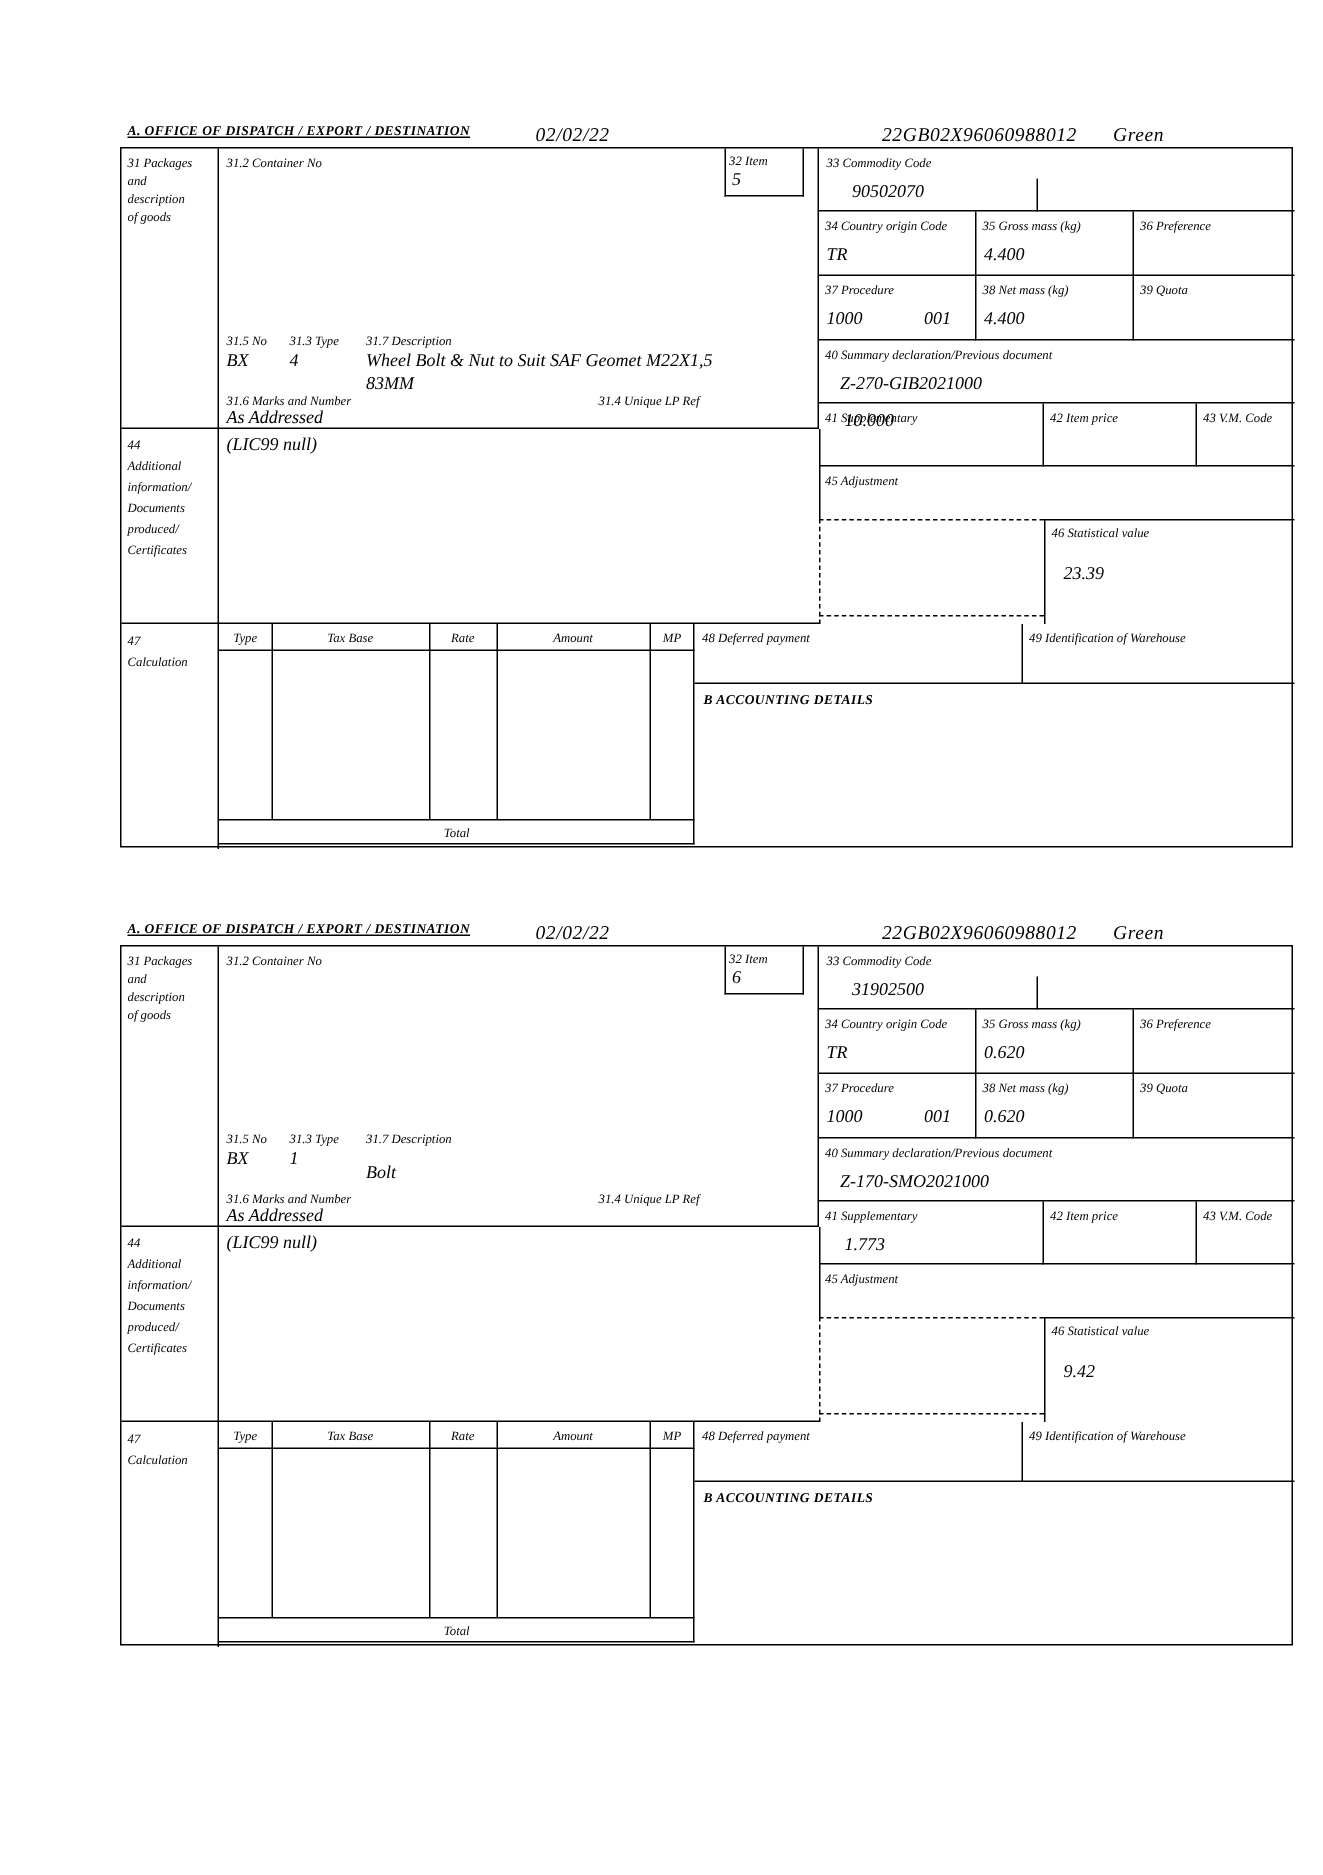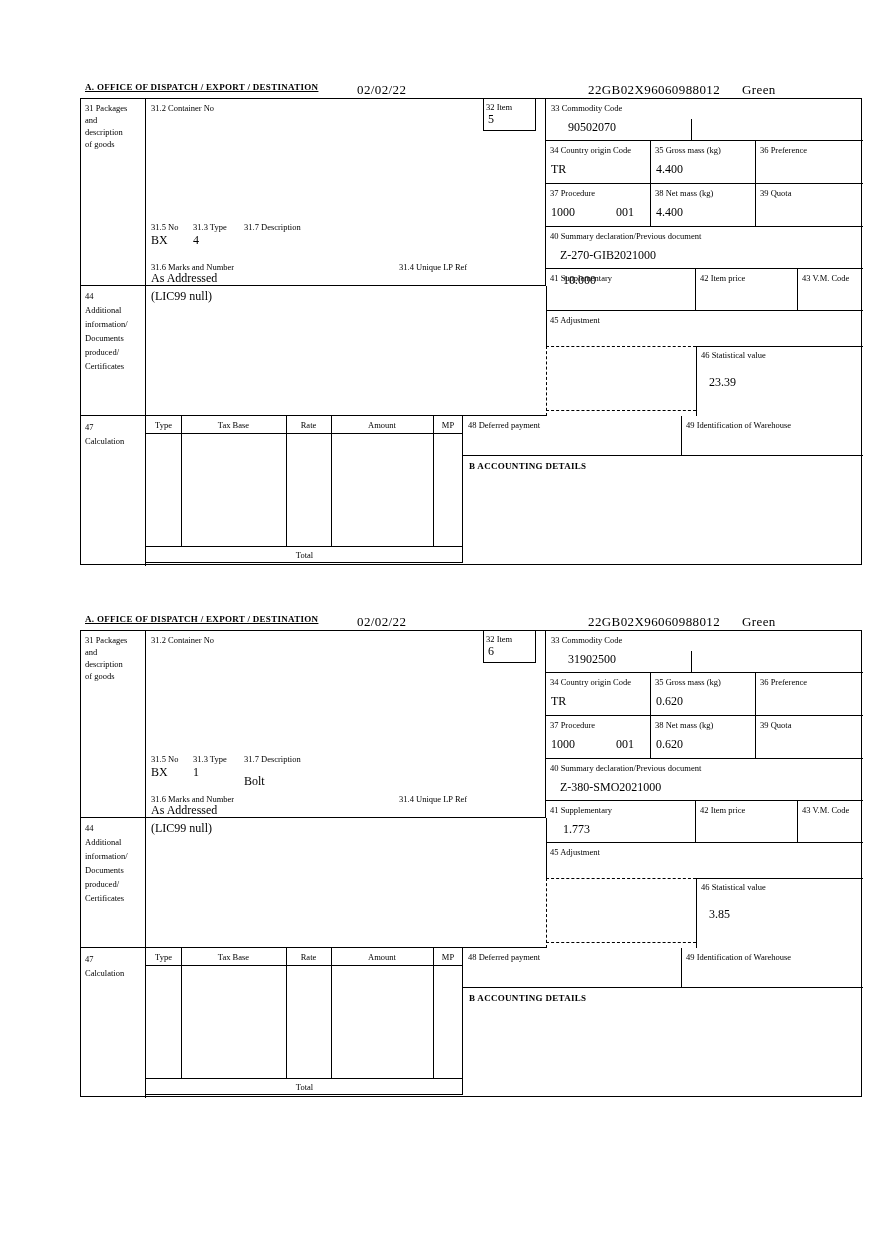--- a/index.html
+++ b/index.html
@@ -1,18 +1,18 @@
 <!DOCTYPE html>
 <html><head>
 <meta charset="utf-8">
 <style>
   * { margin:0; padding:0; box-sizing:border-box; }
   html,body { width:882px; height:1250px; }
   body { background:#fff; color:#000; position:relative; font-family:"Liberation Serif", serif; }
-  .sec { position:absolute; left:80px; width:682px; height:485px; }
+  .sec { position:absolute; left:80px; width:682px; height:485px;font-style:italic; }
   .frame { position:absolute; left:0; top:18px; width:782px; height:467px; border:1px solid #000; }
   .bx { position:absolute; display:block; }
   .bR { border-right:1px solid #000; }
   .bB { border-bottom:1px solid #000; }
   .bL { border-left:1px solid #000; }
   .bT { border-top:1px solid #000; }
   .dL { border-left:1px dashed #000; }
   .dT { border-top:1px dashed #000; }
   .t { position:absolute; white-space:nowrap; }
   .lb { font-size:8.5px; line-height:12px; }
@@ -95,20 +95,22 @@
     <span class="t lb" style="left:721px;top:173px">43 V.M. Code</span>
     <span class="t v" style="left:482px;top:174px">10.000</span>
     <span class="t lb" style="left:469px;top:215px">45 Adjustment</span>
     <span class="t lb" style="left:620px;top:250px">46 Statistical value</span>
     <span class="t v" style="left:628px;top:276px">23.39</span>
     <span class="t lb" style="left:70px;top:122px">31.5 No</span>
     <span class="t lb" style="left:112px;top:122px">31.3 Type</span>
     <span class="t lb" style="left:163px;top:122px">31.7 Description</span>
     <span class="t v" style="left:70px;top:134px">BX</span>
     <span class="t v" style="left:112px;top:134px">4</span>
+    <span class="t v pre" style="left:163px;top:134px">Wheel Bolt &amp; Nut to Suit SAF Geomet M22X1,5
+83MM</span>
     <span class="t lb" style="left:70px;top:162px">31.6 Marks and Number</span>
     <span class="t lb" style="left:318px;top:162px">31.4 Unique LP Ref</span>
     <span class="t v" style="left:70px;top:172px">As Addressed</span>
     <span class="t lb pre lh14" style="left:4px;top:190px">44
 Additional
 information/
 Documents
 produced/
 Certificates</span>
     <span class="t v" style="left:70px;top:190px">(LIC99 null)</span>
@@ -180,28 +182,28 @@
     <span class="t lb" style="left:679px;top:45px">36 Preference</span>
     <span class="t v" style="left:470px;top:63px">TR</span>
     <span class="t v" style="left:575px;top:63px">0.620</span>
     <span class="t lb" style="left:469px;top:88px">37 Procedure</span>
     <span class="t lb" style="left:574px;top:88px">38 Net mass (kg)</span>
     <span class="t lb" style="left:679px;top:88px">39 Quota</span>
     <span class="t v" style="left:470px;top:106px">1000</span>
     <span class="t v" style="left:535px;top:106px">001</span>
     <span class="t v" style="left:575px;top:106px">0.620</span>
     <span class="t lb" style="left:469px;top:131px">40 Summary declaration/Previous document</span>
-    <span class="t v" style="left:479px;top:149px">Z-380-SMO2021000</span>
+    <span class="t v" style="left:479px;top:149px">Z-170-SMO2021000</span>
     <span class="t lb" style="left:469px;top:173px">41 Supplementary</span>
     <span class="t lb" style="left:619px;top:173px">42 Item price</span>
     <span class="t lb" style="left:721px;top:173px">43 V.M. Code</span>
     <span class="t v" style="left:482px;top:191px">1.773</span>
     <span class="t lb" style="left:469px;top:215px">45 Adjustment</span>
     <span class="t lb" style="left:620px;top:250px">46 Statistical value</span>
-    <span class="t v" style="left:628px;top:276px">3.85</span>
+    <span class="t v" style="left:628px;top:276px">9.42</span>
     <span class="t lb" style="left:70px;top:122px">31.5 No</span>
     <span class="t lb" style="left:112px;top:122px">31.3 Type</span>
     <span class="t lb" style="left:163px;top:122px">31.7 Description</span>
     <span class="t v" style="left:70px;top:134px">BX</span>
     <span class="t v" style="left:112px;top:134px">1</span>
     <span class="t v pre" style="left:163px;top:143px">Bolt</span>
     <span class="t lb" style="left:70px;top:162px">31.6 Marks and Number</span>
     <span class="t lb" style="left:318px;top:162px">31.4 Unique LP Ref</span>
     <span class="t v" style="left:70px;top:172px">As Addressed</span>
     <span class="t lb pre lh14" style="left:4px;top:190px">44

